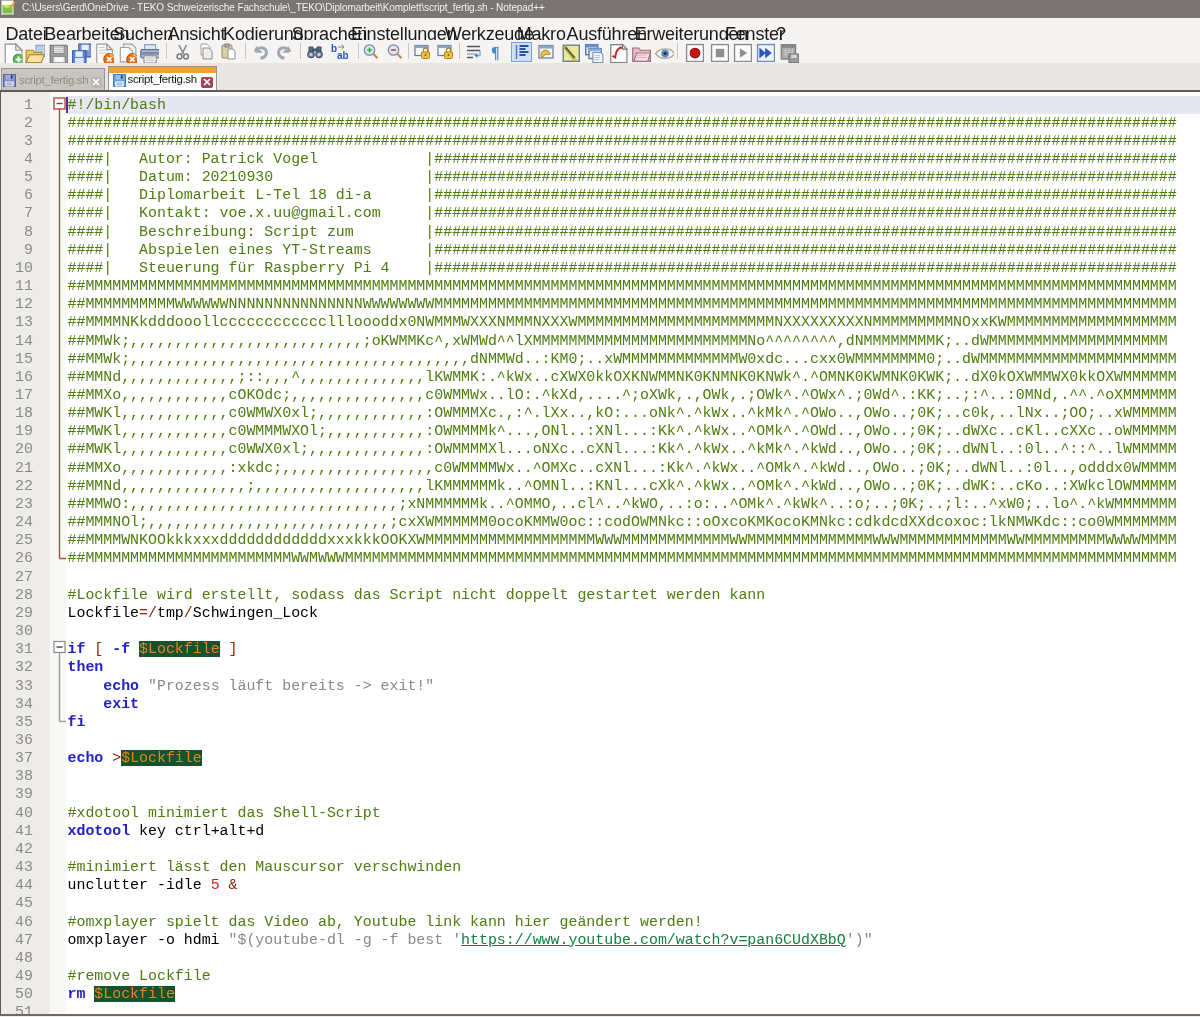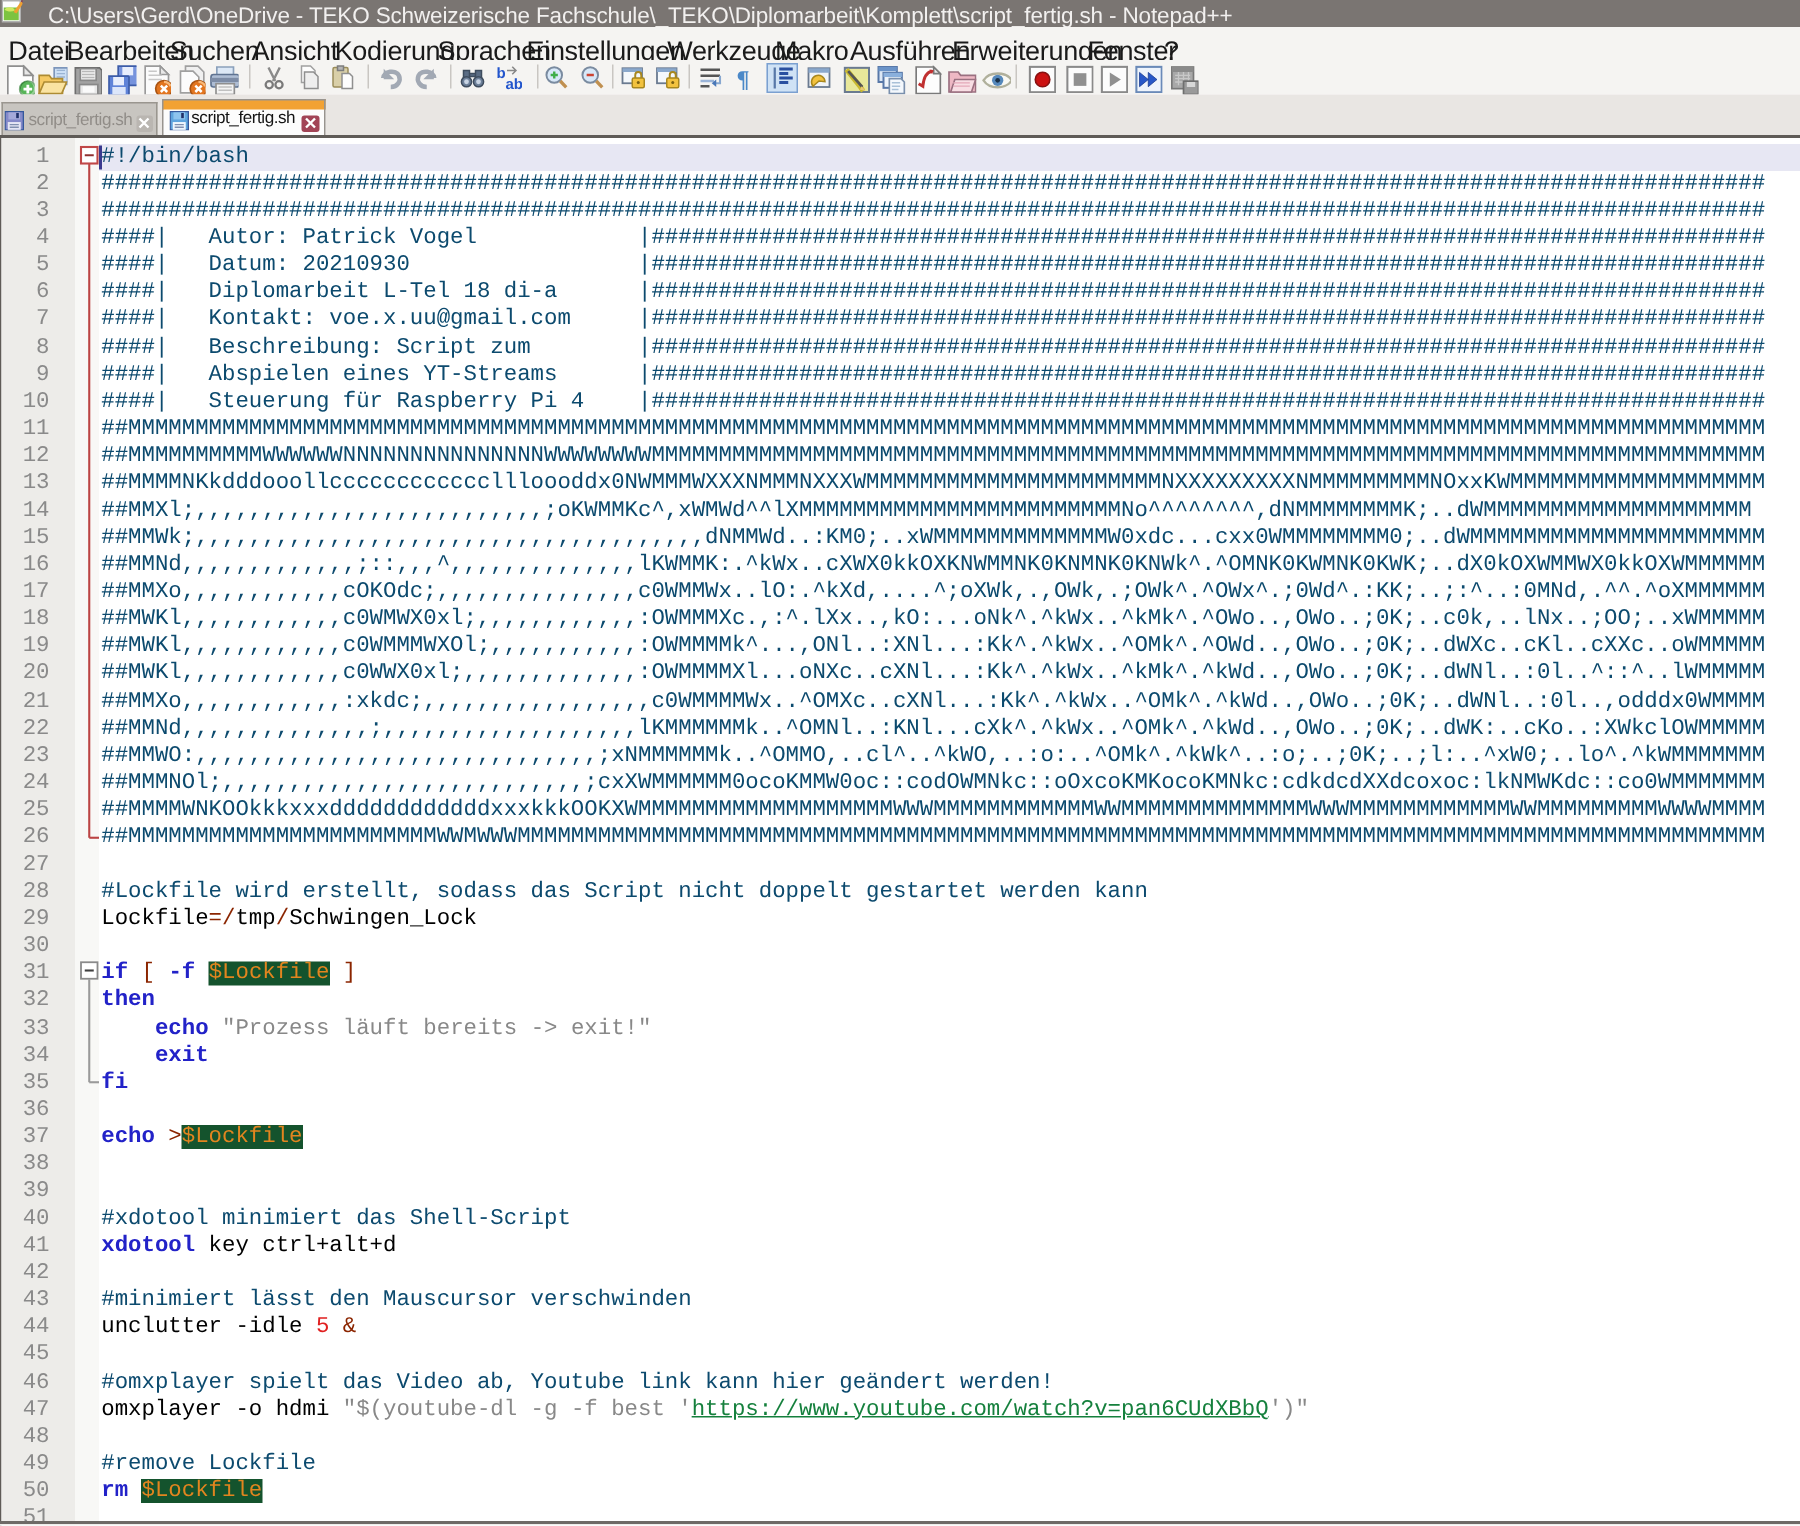--- a/index.html
+++ b/index.html
@@ -1,18 +1,18 @@
 <!DOCTYPE html>
 <html><head><meta charset="utf-8"><title>np</title><style>
 * { margin:0; padding:0; box-sizing:border-box; }
 html,body { width:1200px; height:1017px; overflow:hidden; background:#fff; }
 body { font-family:"Liberation Sans", sans-serif; position:relative; }
 .abs { position:absolute; }
 #titlebar { position:absolute; left:0; top:0; width:1200px; height:18px; background:#7a7572; }
-#titletxt { position:absolute; left:32px; top:2px; font-size:15px; color:#f2f0ef; letter-spacing:-0.1px; white-space:pre; }
+#titletxt { position:absolute; left:22px; top:2px; font-size:10px; color:#f2f0ef; letter-spacing:-0.1px; white-space:pre; }
 #menubar { position:absolute; left:0; top:18px; width:1200px; height:22px; background:#f5f4f2; }
 #menubar span { position:absolute; top:5.5px; font-size:18px; color:#1a1a1a; letter-spacing:-0.2px; }
 #toolbar { position:absolute; left:0; top:40px; width:1200px; height:23px; background:#f5f4f2; }
 .ti { position:absolute; top:3px; }
 .tsep { position:absolute; top:3px; width:1px; height:16px; background:#c9c6c2; }
 .tsel { position:absolute; left:510.5px; top:1.5px; width:21.5px; height:20px; background:#cfe2f5; border:1px solid #7ba0d0; }
 #tabbar { position:absolute; left:0; top:63px; width:1200px; height:36px; background:#e9e6e3; }
 #tab1 { position:absolute; left:1px; top:4.5px; width:104px; height:23.5px; background:#c8c5c0; border:1px solid #9a968f; border-bottom:none; }
 #tab2 { position:absolute; left:108px; top:3px; width:109px; height:25px; background:#fcfcfc; border:1px solid #98948f; border-bottom:none; }
 #tab2top { position:absolute; left:108px; top:3px; width:109px; height:7px; background:#f2a233; border:1px solid #98948f; border-bottom:none; }
@@ -21,21 +21,21 @@
 #editor-border { position:absolute; left:0; top:90px; width:1200px; height:2px; background:#5f5b57; }
 #editor { position:absolute; left:0; top:92px; width:1200px; height:925px; background:#ffffff; }
 #lmargin { position:absolute; left:1px; top:0; width:49px; height:925px; background:#edece9; }
 #lborder { position:absolute; left:0; top:0; width:1px; height:925px; background:#5f5b57; }
 #fmargin { position:absolute; left:50px; top:0; width:16px; height:925px; background:#f8f8f6; }
 #curline { position:absolute; left:66px; top:3.5px; width:1134px; height:18.15px; background:#e7e7f3; }
 #caret { position:absolute; left:66px; top:4.5px; width:2px; height:16px; background:#3a3a8e; }
 #nums, #code { position:absolute; top:3.5px; font-family:"Liberation Mono", monospace; font-size:14.92px; line-height:18.15px; white-space:pre; }
 #nums { left:0; width:33px; text-align:right; color:#8a8a8a; }
 #code { left:67.5px; color:#000; }
-#code .g { color:#0c4a6e;text-align:center; }
+#code .g { color:#4d7c0f;text-align:center; }
 #code .b { color:#2222c8; font-weight:bold; }
 #code .o { color:#8b2500; }
 #code .r { color:#e02020; }
 #code .s { color:#888888; }
 #code .v { color:#e2851f; background:#14532d; }
 #code .u { color:#15803d; text-decoration:underline; }
 #foldsvg { position:absolute; left:0; top:0; }
 </style></head>
 <body>
 <div id="titlebar">
@@ -358,21 +358,21 @@
 <span class="g">####|   Autor: Patrick Vogel            |###################################################################################</span>
 <span class="g">####|   Datum: 20210930                 |###################################################################################</span>
 <span class="g">####|   Diplomarbeit L-Tel 18 di-a      |###################################################################################</span>
 <span class="g">####|   Kontakt: voe.x.uu@gmail.com     |###################################################################################</span>
 <span class="g">####|   Beschreibung: Script zum        |###################################################################################</span>
 <span class="g">####|   Abspielen eines YT-Streams      |###################################################################################</span>
 <span class="g">####|   Steuerung für Raspberry Pi 4    |###################################################################################</span>
 <span class="g">##MMMMMMMMMMMMMMMMMMMMMMMMMMMMMMMMMMMMMMMMMMMMMMMMMMMMMMMMMMMMMMMMMMMMMMMMMMMMMMMMMMMMMMMMMMMMMMMMMMMMMMMMMMMMMMMMMMMMMMMMMM</span>
 <span class="g">##MMMMMMMMMMWWWWWWNNNNNNNNNNNNNNNWWWWWWWWMMMMMMMMMMMMMMMMMMMMMMMMMMMMMMMMMMMMMMMMMMMMMMMMMMMMMMMMMMMMMMMMMMMMMMMMMMMMMMMMMMM</span>
 <span class="g">##MMMMNKkdddooollccccccccccccllloooddx0NWMMMWXXXNMMMNXXXWMMMMMMMMMMMMMMMMMMMMMMNXXXXXXXXXNMMMMMMMMMNOxxKWMMMMMMMMMMMMMMMMMMM</span>
-<span class="g">##MMXl;,,,,,,,,,,,,,,,,,,,,,,,,,,;oKWMMKc^,xWMWd^^lXMMMMMMMMMMMMMMMMMMMMMMMMNo^^^^^^^^,dNMMMMMMMMK;..dWMMMMMMMMMMMMMMMMMMMM</span>
+<span class="g">##MMWk;,,,,,,,,,,,,,,,,,,,,,,,,,,;oKWMMKc^,xWMWd^^lXMMMMMMMMMMMMMMMMMMMMMMMMNo^^^^^^^^,dNMMMMMMMMK;..dWMMMMMMMMMMMMMMMMMMMM</span>
 <span class="g">##MMWk;,,,,,,,,,,,,,,,,,,,,,,,,,,,,,,,,,,,,,,dNMMWd..:KM0;..xWMMMMMMMMMMMMMW0xdc...cxx0WMMMMMMMM0;..dWMMMMMMMMMMMMMMMMMMMMMM</span>
 <span class="g">##MMNd,,,,,,,,,,,,,;::,,,^,,,,,,,,,,,,,,lKWMMK:.^kWx..cXWX0kkOXKNWMMNK0KNMNK0KNWk^.^OMNK0KWMNK0KWK;..dX0kOXWMMWX0kkOXWMMMMMM</span>
 <span class="g">##MMXo,,,,,,,,,,,,cOKOdc;,,,,,,,,,,,,,,,c0WMMWx..lO:.^kXd,....^;oXWk,.,OWk,.;OWk^.^OWx^.;0Wd^.:KK;..;:^..:0MNd,.^^.^oXMMMMMM</span>
 <span class="g">##MWKl,,,,,,,,,,,,c0WMWX0xl;,,,,,,,,,,,,:OWMMMXc.,:^.lXx..,kO:...oNk^.^kWx..^kMk^.^OWo..,OWo..;0K;..c0k,..lNx..;OO;..xWMMMMM</span>
 <span class="g">##MWKl,,,,,,,,,,,,c0WMMMWXOl;,,,,,,,,,,,:OWMMMMk^...,ONl..:XNl...:Kk^.^kWx..^OMk^.^OWd..,OWo..;0K;..dWXc..cKl..cXXc..oWMMMMM</span>
 <span class="g">##MWKl,,,,,,,,,,,,c0WWX0xl;,,,,,,,,,,,,,:OWMMMMXl...oNXc..cXNl...:Kk^.^kWx..^kMk^.^kWd..,OWo..;0K;..dWNl..:0l..^::^..lWMMMMM</span>
 <span class="g">##MMXo,,,,,,,,,,,,:xkdc;,,,,,,,,,,,,,,,,,c0WMMMMWx..^OMXc..cXNl...:Kk^.^kWx..^OMk^.^kWd..,OWo..;0K;..dWNl..:0l..,odddx0WMMMM</span>
 <span class="g">##MMNd,,,,,,,,,,,,,,;,,,,,,,,,,,,,,,,,,,lKMMMMMMk..^OMNl..:KNl...cXk^.^kWx..^OMk^.^kWd..,OWo..;0K;..dWK:..cKo..:XWkclOWMMMMM</span>
 <span class="g">##MMWO:,,,,,,,,,,,,,,,,,,,,,,,,,,,,,,;xNMMMMMMk..^OMMO,..cl^..^kWO,..:o:..^OMk^.^kWk^..:o;..;0K;..;l:..^xW0;..lo^.^kWMMMMMMM</span>
 <span class="g">##MMMNOl;,,,,,,,,,,,,,,,,,,,,,,,,,,,;cxXWMMMMMM0ocoKMMW0oc::codOWMNkc::oOxcoKMKocoKMNkc:cdkdcdXXdcoxoc:lkNMWKdc::co0WMMMMMMM</span>

